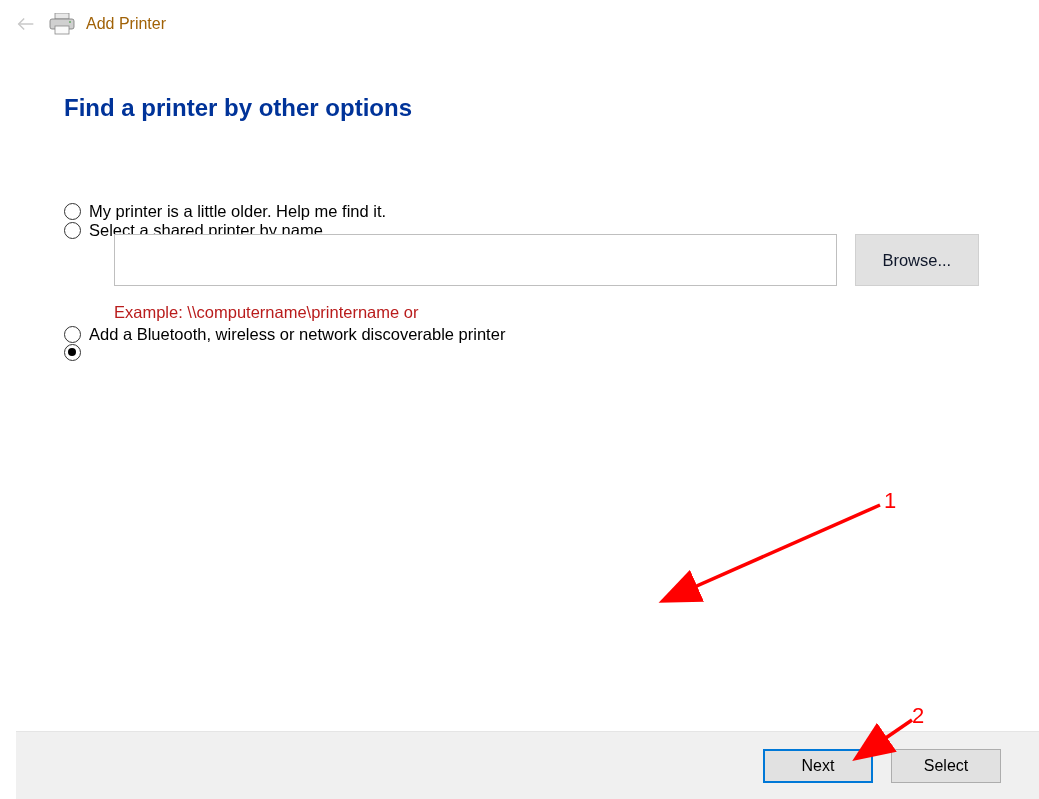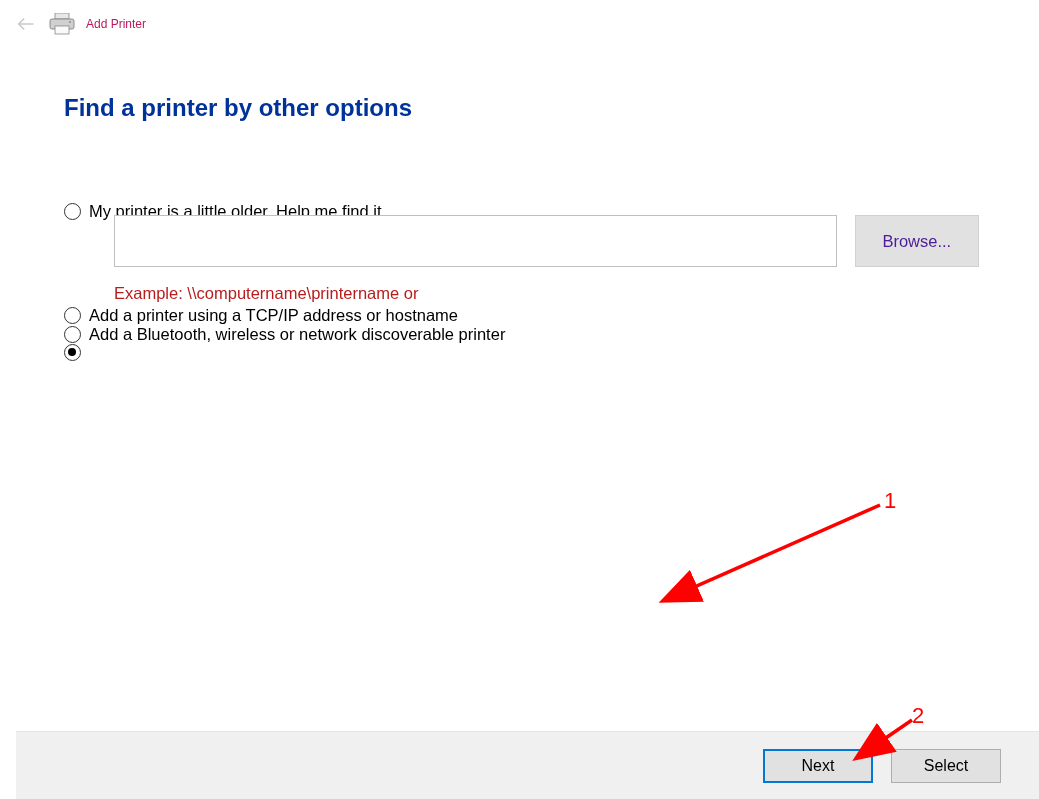--- a/index.html
+++ b/index.html
@@ -20,22 +20,22 @@
     .back-arrow {
       width: 24px; height: 24px;
       display: flex; align-items: center; justify-content: center;
       color: #c0c0c0;
     }
     .printer-icon {
       width: 28px; height: 24px;
       display: flex; align-items: center; justify-content: center;
     }
     .titlebar-title {
-      font-size: 12px;
-      color: #be185d;
+      font-size: 16px;
+      color: #a16207;
     }
     .content {
       padding: 50px 60px 0 64px;
     }
     .page-heading {
       color: #003399;
       font-size: 24px;
       font-weight: 700;
       margin-bottom: 80px;
     }
@@ -82,21 +82,21 @@
       height: 52px;
       border: 1px solid #bfbfbf;
       font-size: 16px;
       padding: 6px 10px;
     }
     .browse-btn {
       width: 125px;
       height: 52px;
       background: #e1e1e1;
       border: 1px solid #d0d0d0;
-      color: #4c1d95;
+      color: #0f172a;
       font-size: 16.5px;
       cursor: default;
     }
     .example {
       margin-top: 14px;
       font-size: 16.5px;
       color: #b91c1c;
       line-height: 1.5;
     }
     .footer {
@@ -159,35 +159,35 @@
 <div class="content">
   <h1 class="page-heading">Find a printer by other options</h1>
 
   <div class="options">
 
     <label class="option-row">
       <input type="radio" name="opt" style="">
       <span>My printer is a little older. Help me find it.</span>
     </label>
 
+    <label class="option-row">
+      <input type="radio" name="opt" style="">
+      <span>Select a shared printer by name</span>
+    </label>
 
     <div class="shared-sub">
       <div class="shared-row">
         <input class="shared-input" type="text" value="" style="">
         <button class="browse-btn" disabled="">Browse...</button>
       </div>
       <div class="example">
         <div>Example: \\computername\printername or</div>
       </div>
     </div>
 
-    <label class="option-row">
-      <input type="radio" name="opt" style="">
-      <span>Add a printer using a TCP/IP address or hostname</span>
-    </label>
 
     <label class="option-row">
       <input type="radio" name="opt" style="">
       <span>Add a Bluetooth, wireless or network discoverable printer</span>
     </label>
 
     <label class="option-row">
       <input type="radio" name="opt" checked="" style="">
     </label>
 

